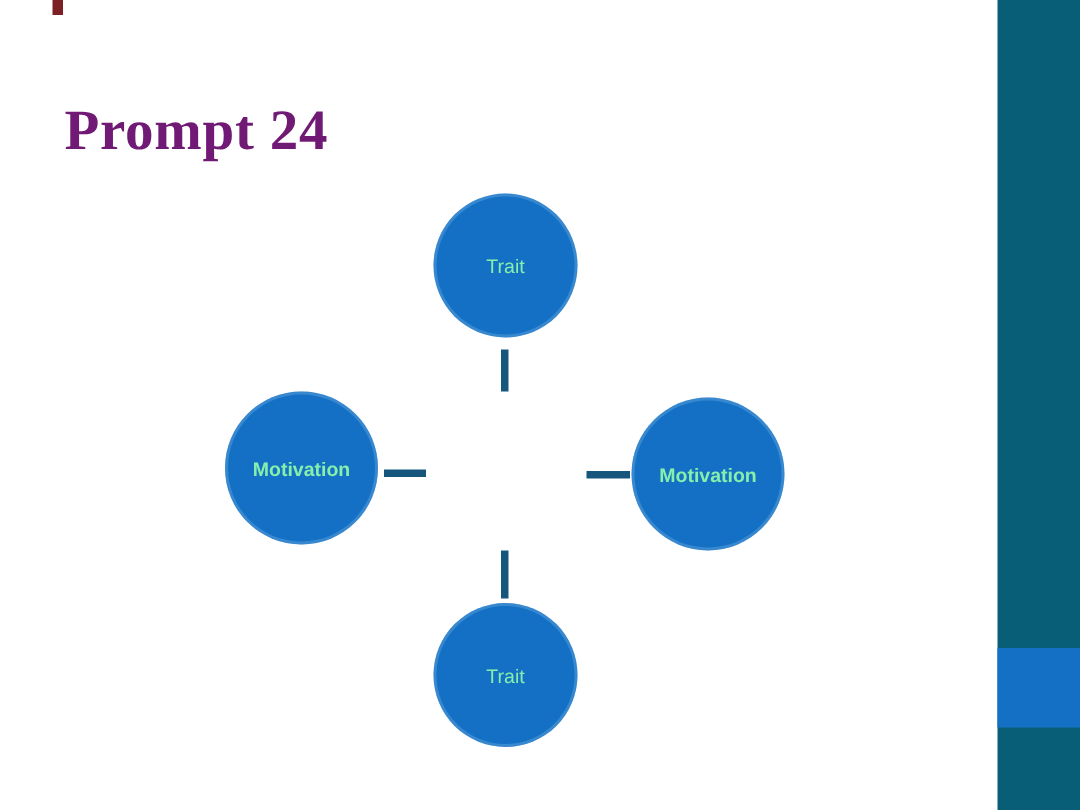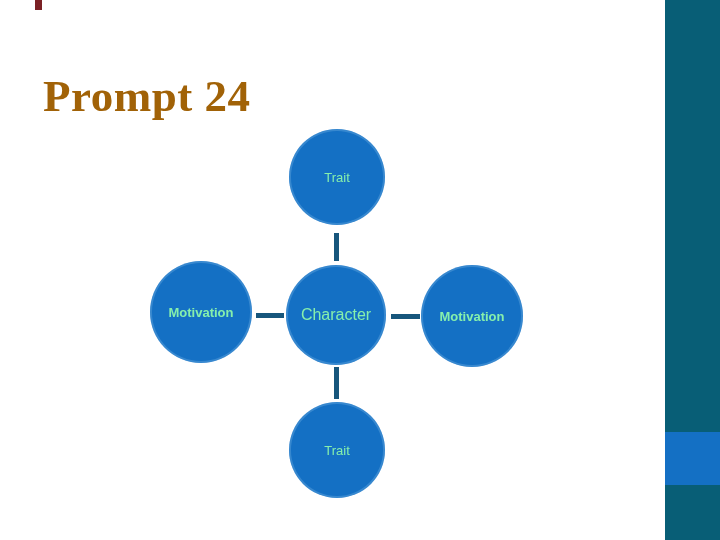--- a/index.html
+++ b/index.html
@@ -14,24 +14,24 @@
     background: #ffffff;
     overflow: hidden;
     font-family: "Liberation Sans", sans-serif;
   }
   
   .slide-title {
     position: absolute;
     left: 43px;
     top: 42px;
     font-family: "Liberation Serif", "DejaVu Serif", serif;
-    font-size: 45px;
+    font-size: 38px;
     line-height: 1.1;
     letter-spacing: 0.5px;
-    color: #a16207;
+    color: #701a75;
     white-space: nowrap;
   }
   
   .top-left-marker {
     position: absolute;
     left: 35px;
     top: 0;
     width: 7px;
     height: 10px;
     background: #7b2125;
@@ -96,23 +96,20 @@
   <div class="conn conn-right"></div>
 
   <div class="node node-top">
     <span class="node-label">Trait</span>
   </div>
 
   <div class="node node-left">
     <span class="node-label">Motivation</span>
   </div>
 
-  <div class="node node-center">
-    <span class="node-label">Character</span>
-  </div>
 
   <div class="node node-right">
     <span class="node-label">Motivation</span>
   </div>
 
   <div class="node node-bottom">
     <span class="node-label">Trait</span>
   </div>
 
   <div class="side-band">

